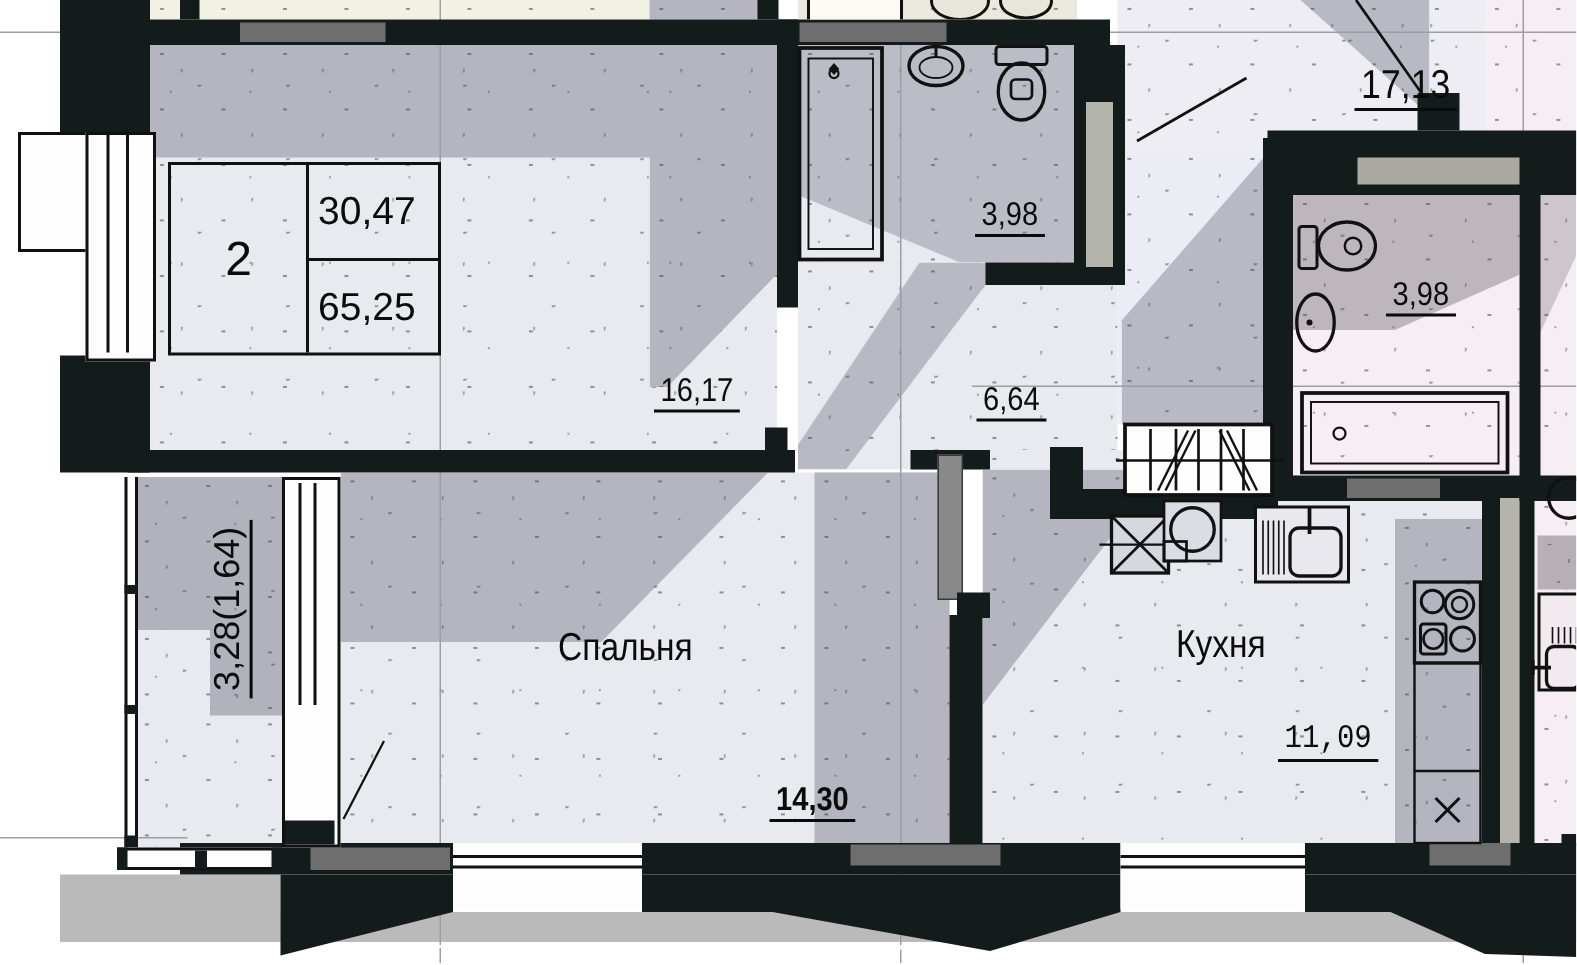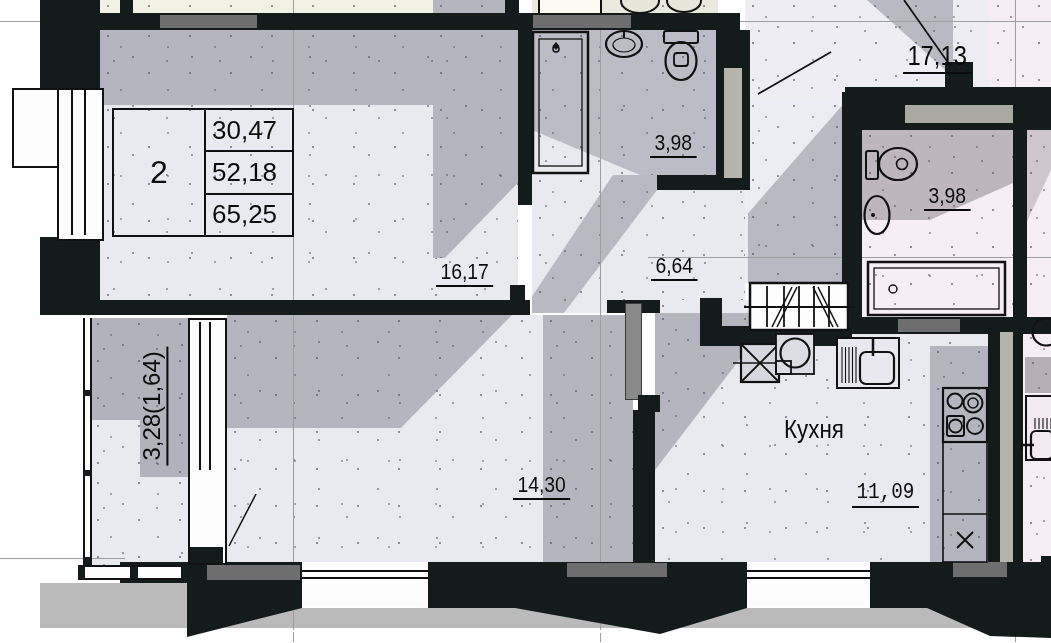--- a/index.html
+++ b/index.html
@@ -274,34 +274,34 @@
 
     <line x1="758" y1="94" x2="831" y2="52" stroke="#111" stroke-width="1.8"></line>
     <line x1="904" y1="0" x2="949" y2="64" stroke="#111" stroke-width="1.8"></line>
     <line x1="256" y1="494" x2="229" y2="546" stroke="#111" stroke-width="1.5"></line>
   </svg>
 
   <div id="aptTable">
     <div class="c1">2</div>
     <div class="c2">
       <div>30,47</div>
-      <div>52,18</div>
       <div>65,25</div>
     </div>
   </div>
 
-  <div class="num" style="left:436px;top:260px;"><span>16,17</span></div>
+  <div class="num" style="left:436px;top:248px;"><span>16,17</span></div>
 
   <div class="num" style="left:651px;top:254px;"><span>6,64</span></div>
   <div class="num" style="left:650px;top:131px;"><span>3,98</span></div>
 
   <div class="num" style="left:859px;top:42px;font-size:27px;margin-left:44px;"><span>17,13</span></div>
   <div class="num" style="left:924px;top:184px;"><span>3,98</span></div>
 
-  <div class="num" style="left:513px;top:473px;"><span>14,30</span></div>
+  <div class="lbl" style="left:372px;top:418px;font-size:26px;"><span>Спальня</span></div>
+  <div class="num" style="left:513px;top:521px;font-weight:bold;"><span>14,30</span></div>
 
   <div class="lbl" style="left:784px;top:416px;font-size:26px;"><span>Кухня</span></div>
   <div class="num" style="left:852px;top:481px;font-family:Liberation Mono, monospace;"><span>11,09</span></div>
 
   <div class="num" style="left:95px;top:392px;width:118px;text-align:center;font-size:24px;transform:rotate(-90deg);transform-origin:center;">
     <span style="transform:none;">3,28(1,64)</span>
   </div>
 
 </div>
 

